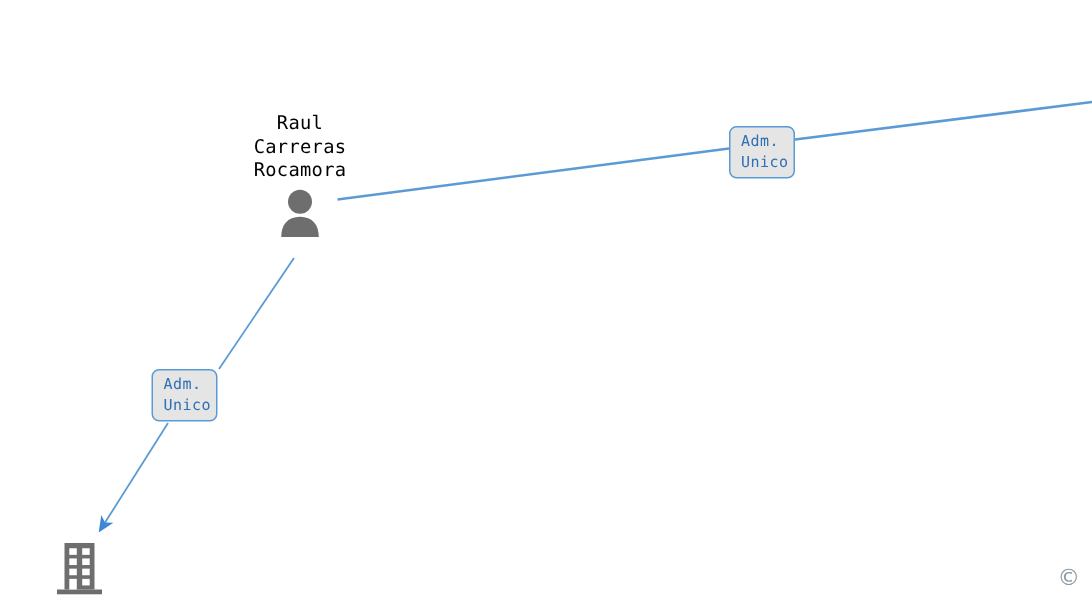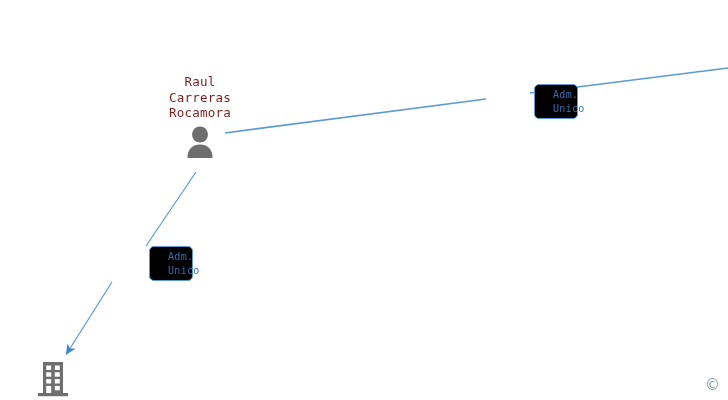--- a/index.html
+++ b/index.html
@@ -26,21 +26,21 @@
 
   
   .person-node {
     position: absolute;
     left: 152px;
     top: 74px;
     width: 96px;
     text-align: center;
   }
   .person-label {
-    color: #7f1d1d;
+    color: #000000;
     font-size: 12.5px;
     line-height: 15.5px;
     letter-spacing: 0.2px;
     white-space: pre-line;
   }
   .person-icon {
     margin-top: 4px;
     display: block;
     margin-left: auto;
     margin-right: auto;
@@ -54,28 +54,27 @@
     width: 40px;
     text-align: center;
   }
 
   
   .edge-label {
     position: absolute;
     box-sizing: border-box;
     border: 1px solid #5b9bd5;
     border-radius: 5px;
-    background: #000000;
+    background: #e5e5e5;
     color: #2f6fb5;
     font-size: 10px;
     line-height: 14px;
-    padding: 3px 6px 3px 18px;
+    padding: 3px 6px 3px 7px;
     white-space: pre-line;
     letter-spacing: 0.3px;
-    margin-left: 48px;
   }
   #label-right { left: 486px; top: 84px; width: 44px; height: 35px; }
   #label-left  { left: 101px; top: 246px; width: 44px; height: 35px; }
 
   
   .watermark {
     position: absolute;
     right: 8px;
     bottom: 6px;
     display: flex;

